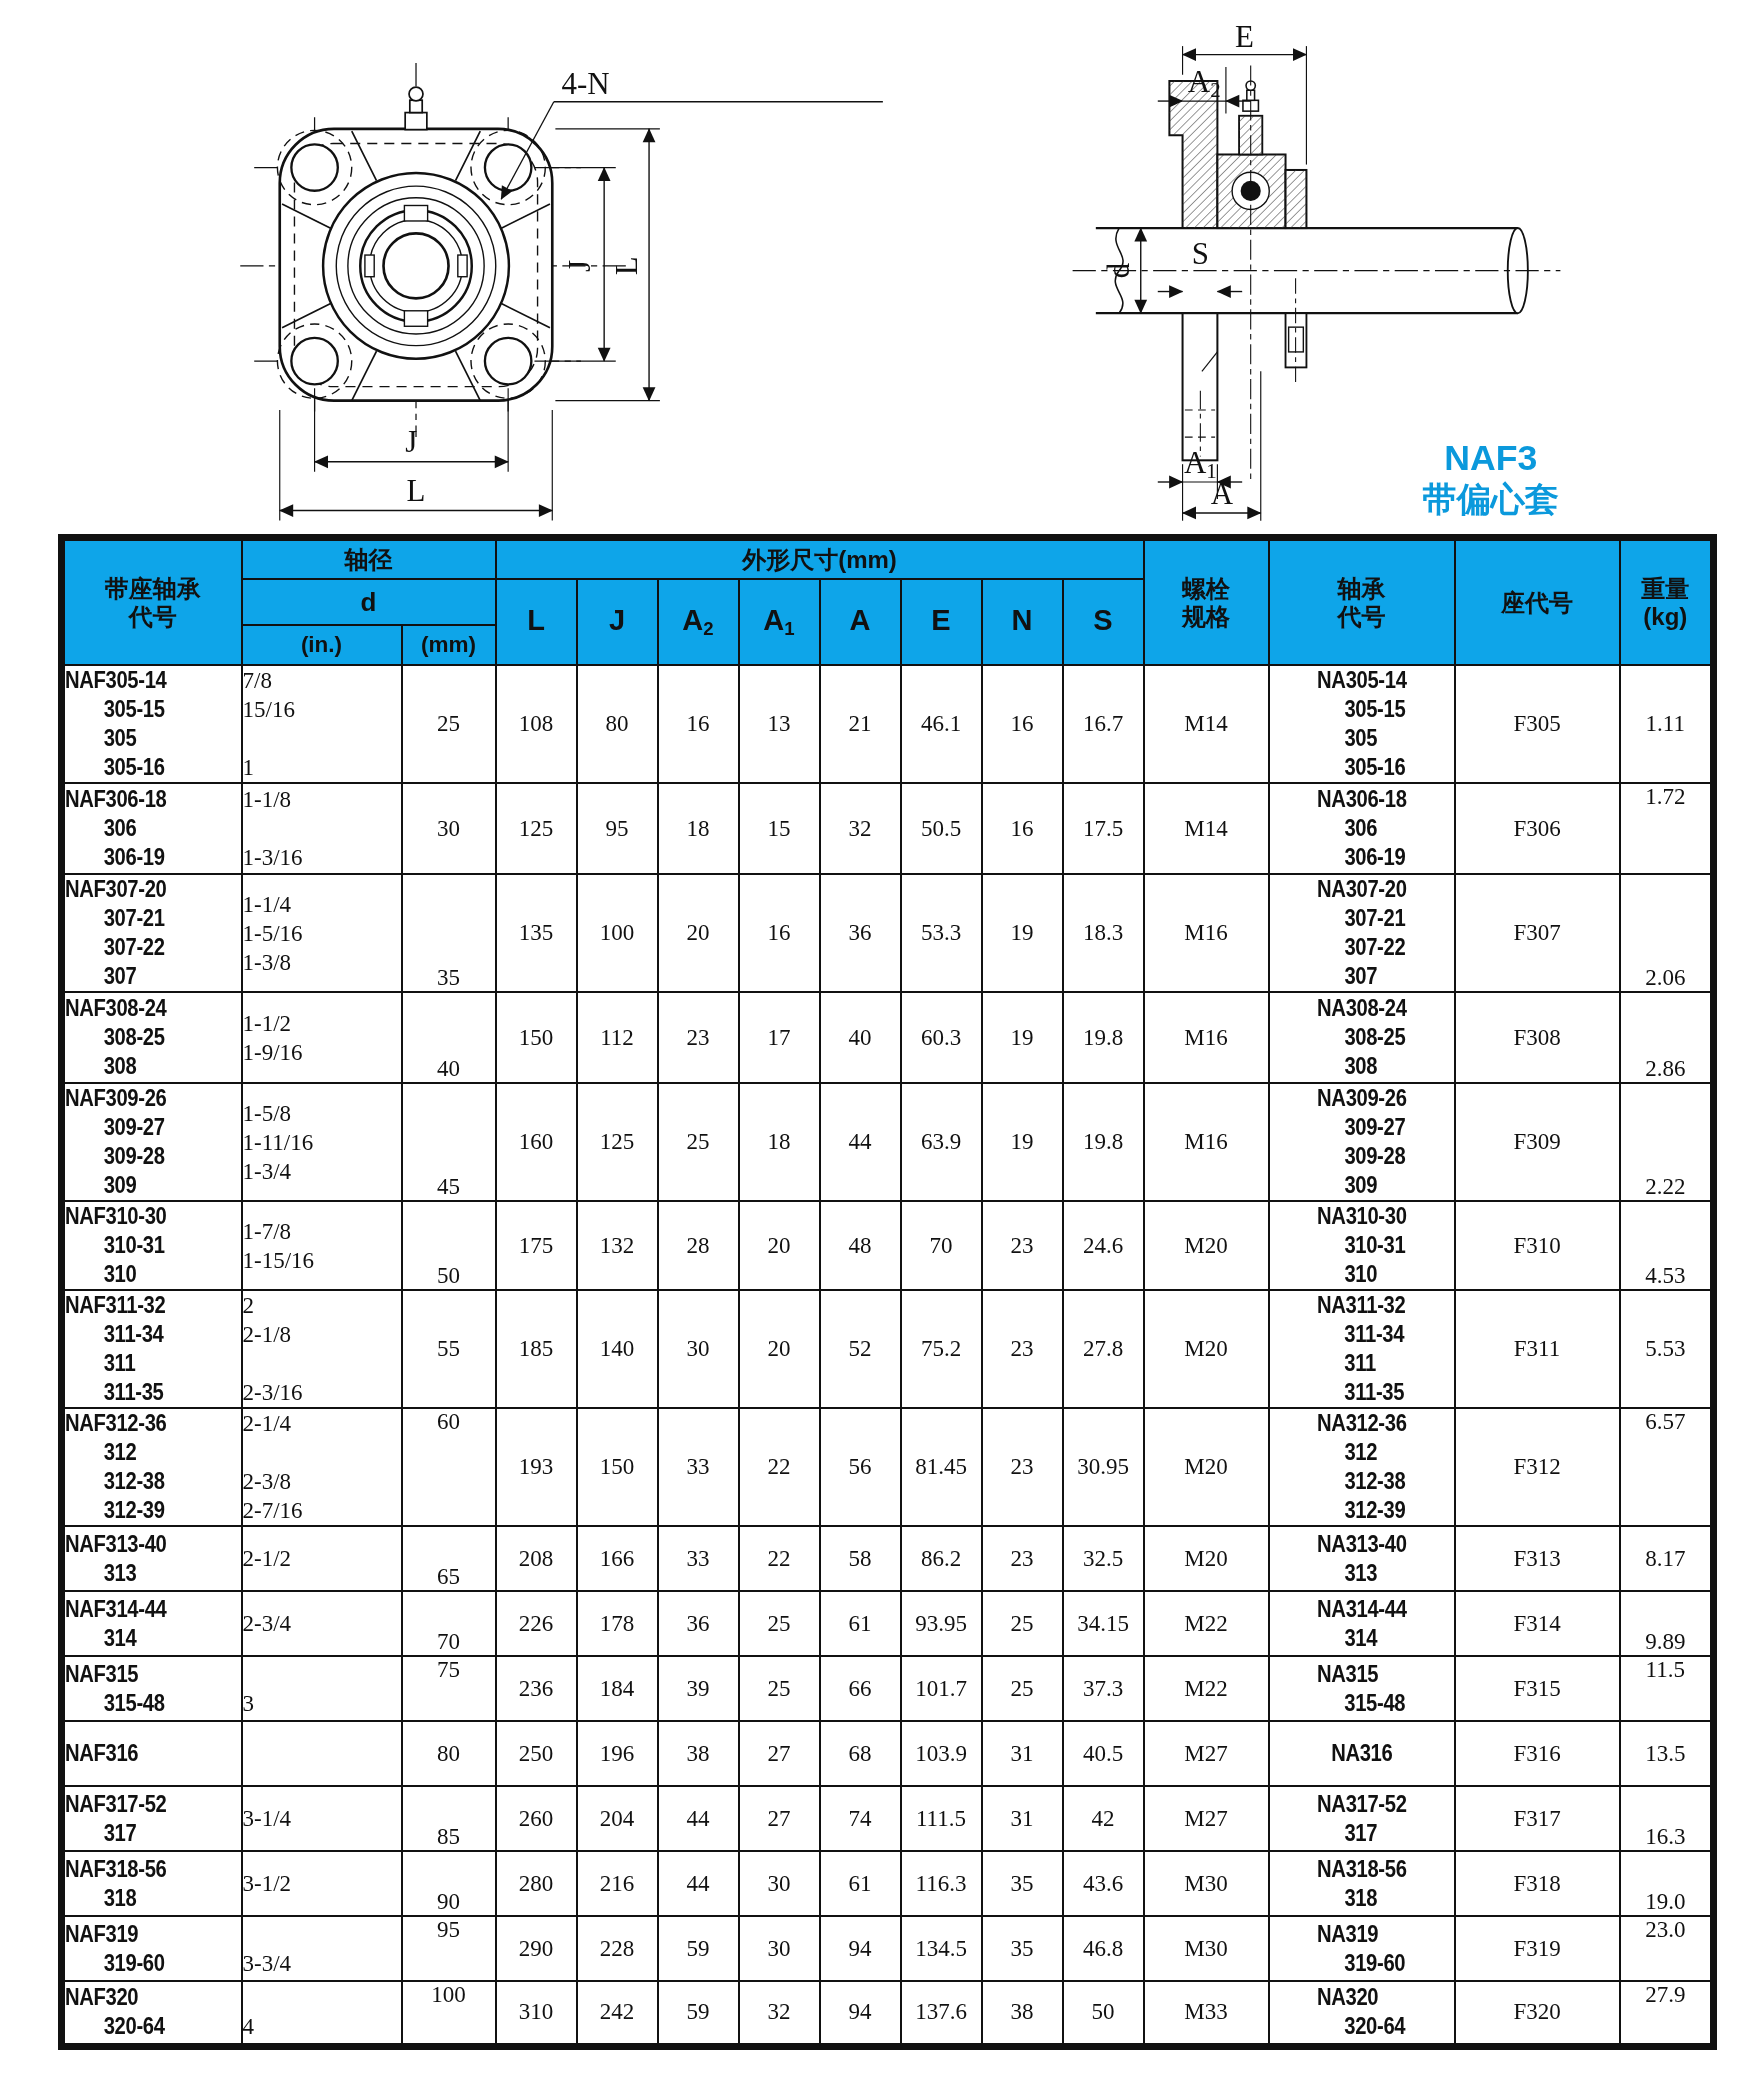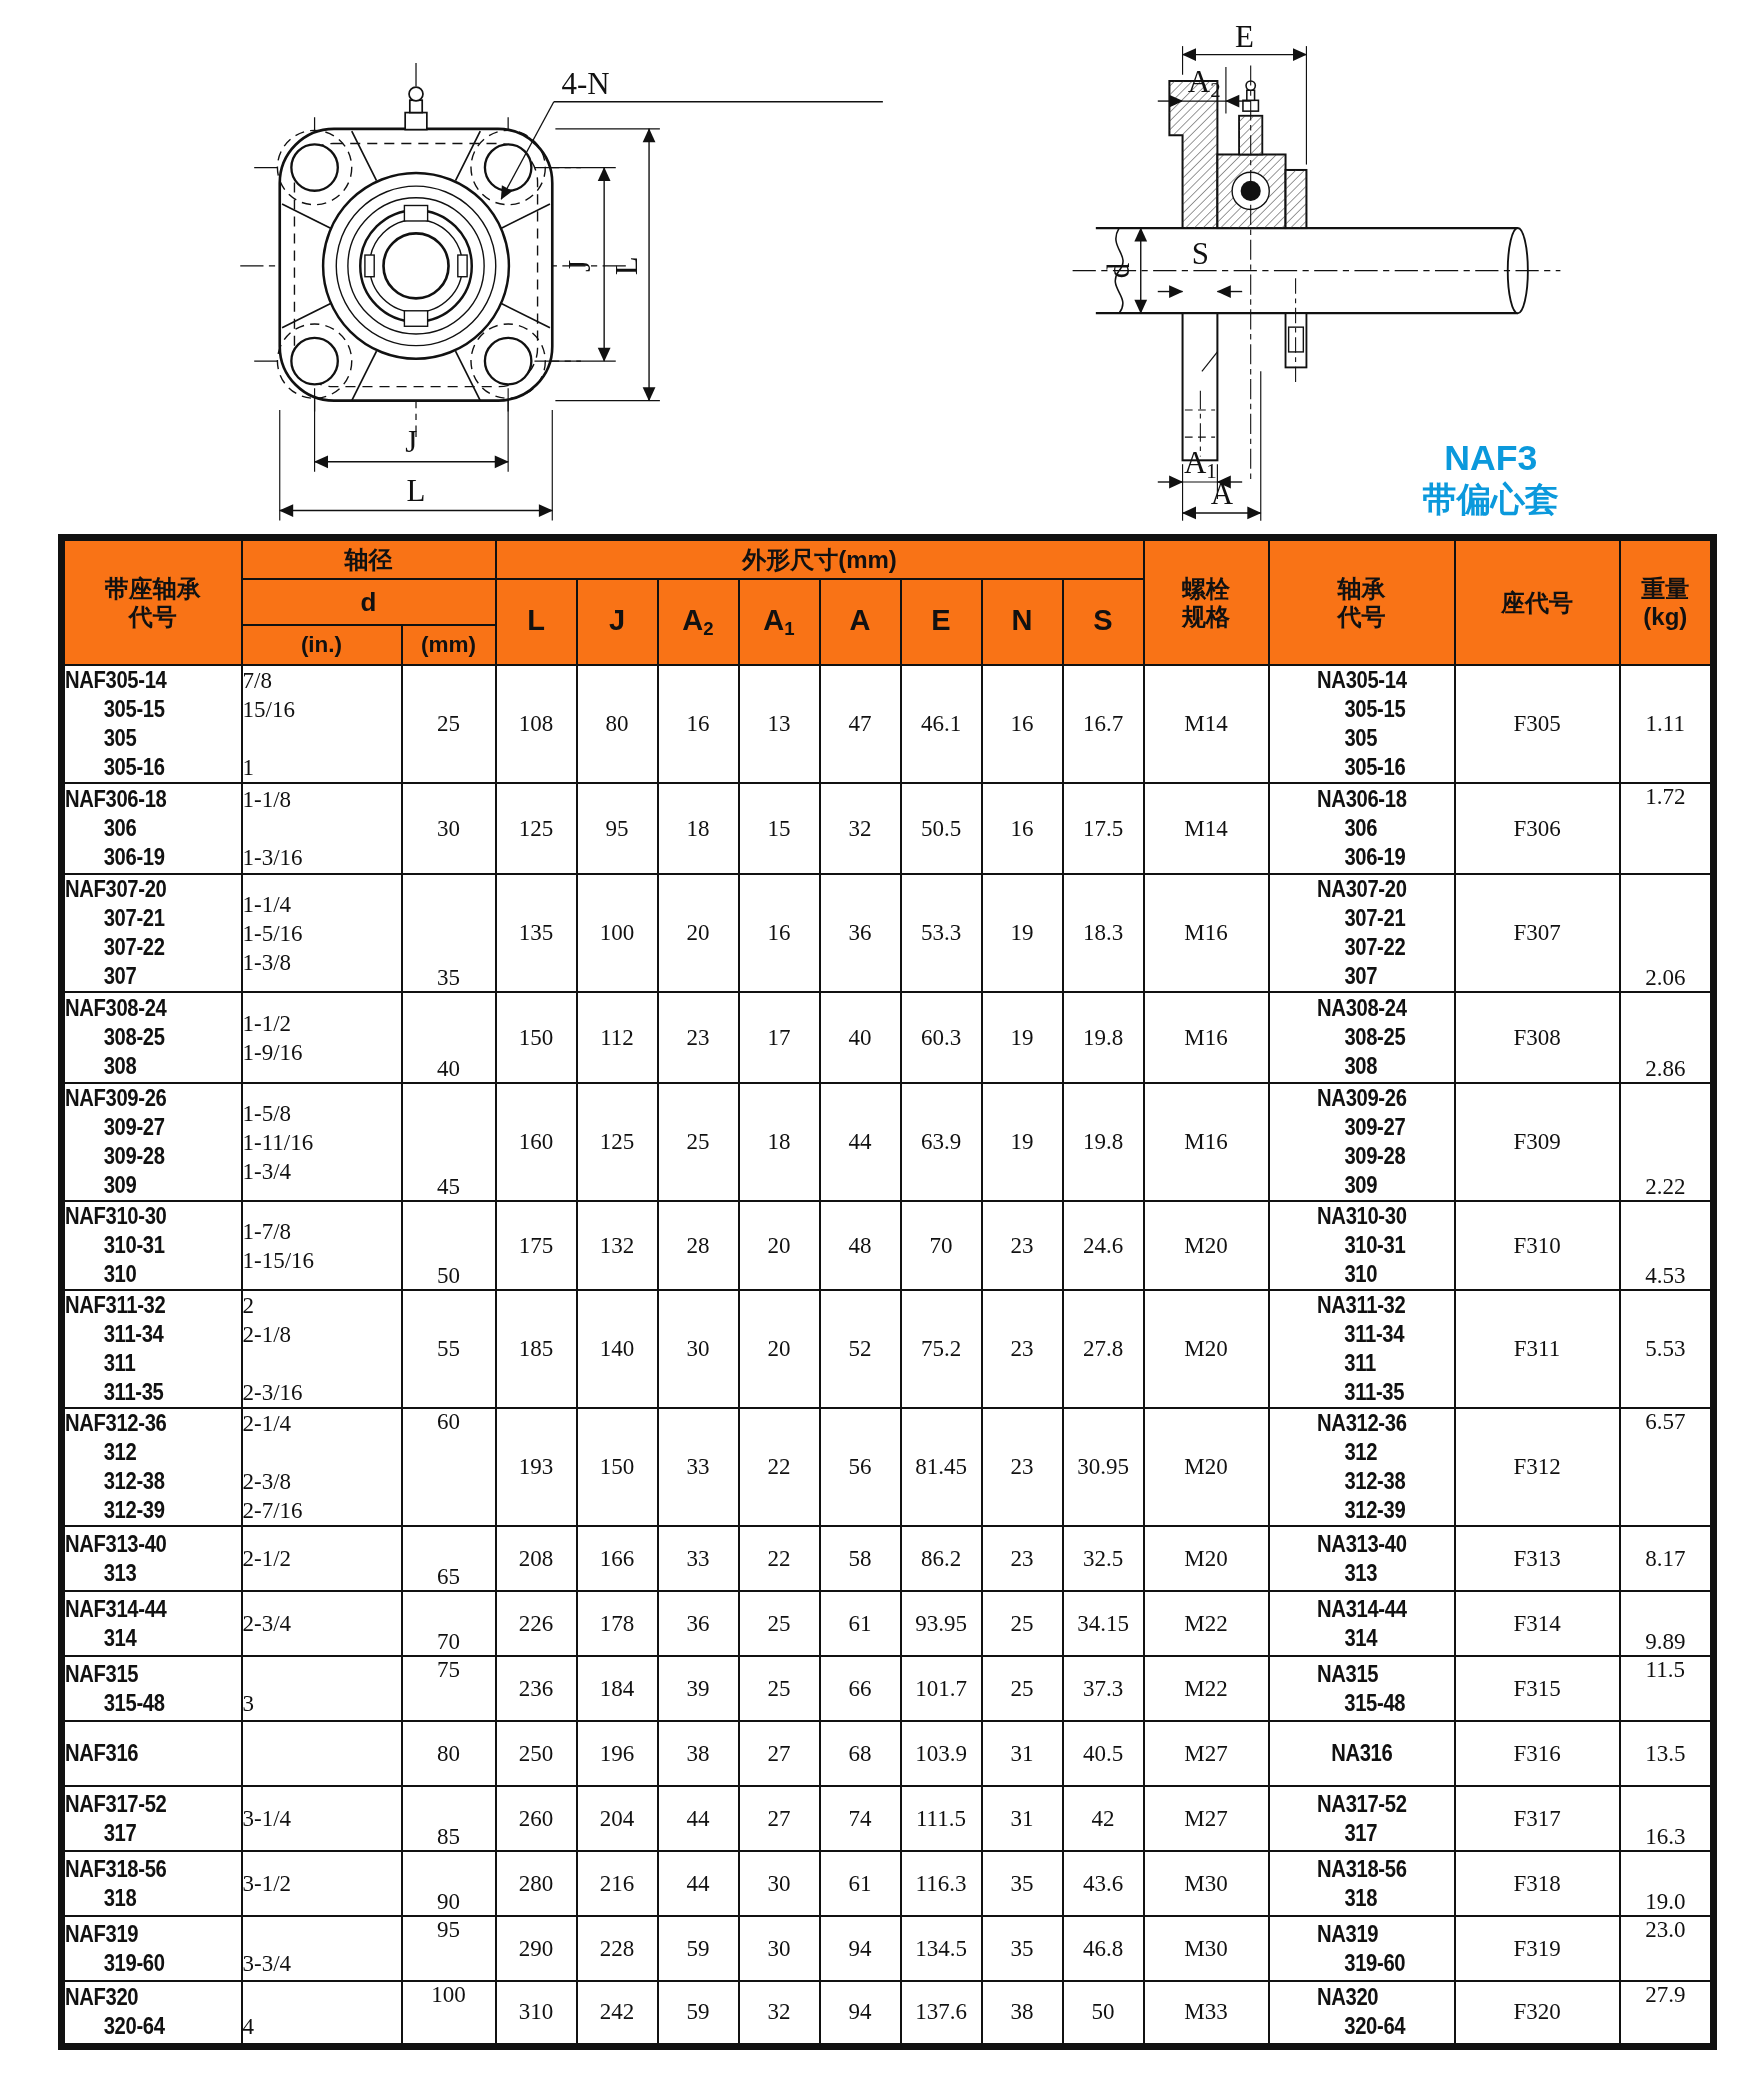--- a/index.html
+++ b/index.html
@@ -4,21 +4,21 @@
 <style>
   html,body{margin:0;padding:0;background:#fff;}
   .page{position:relative;width:1756px;height:2077px;background:#ffffff;overflow:hidden;
         font-family:"Liberation Sans",sans-serif;color:#111;}
   .dwg{position:absolute;}
 
   
   .tablewrap{position:absolute;left:58px;top:534px;}
   table.spec{border-collapse:collapse;table-layout:fixed;width:1650px;border:7.7px solid #111;}
   table.spec th,table.spec td{border:2.3px solid #111;padding:0;overflow:hidden;}
-  thead th{background:#f97316;font-weight:bold;text-align:center;vertical-align:middle;}
+  thead th{background:#0ea5e9;font-weight:bold;text-align:center;vertical-align:middle;}
   thead tr.h1 th{height:37px;font-size:24px;}
   thead tr.h2 th{height:44px;}
   thead tr.h3 th{height:38px;}
   th.cn{font-size:24px;line-height:28px;}
   .thpre{white-space:pre-line;}
   th.dim{font-size:29px;font-family:"Liberation Sans",sans-serif;}
   th.dim sub{font-size:18.6px;vertical-align:-4.6px;}
   th.dlet{font-size:26px;}
   th.unit{font-size:22.5px;}
   tbody td{border-top-width:4.6px;background:#fff;vertical-align:middle;}
@@ -280,21 +280,21 @@
       </thead>
       <tbody id="tbody">
           <tr style="height: 115px;">
             <td class="code"><div class="cond"><div class="l">NAF305-14</div><div class="l ind">305-15</div><div class="l ind">305</div><div class="l ind">305-16</div></div></td>
             <td class="incell"><div class="cond"><div class="l">7/8</div><div class="l">15/16</div><div class="l">&nbsp;</div><div class="l">1</div></div></td>
             <td class="num mmcell" style="vertical-align: middle;">25</td>
             <td class="num">108</td>
             <td class="num">80</td>
             <td class="num">16</td>
             <td class="num">13</td>
-            <td class="num">47</td>
+            <td class="num">21</td>
             <td class="num">46.1</td>
             <td class="num">16</td>
             <td class="num">16.7</td>
             <td class="num">M14</td>
             <td class="na"><div class="cond"><div class="l">NA305-14</div><div class="l ind">305-15</div><div class="l ind">305</div><div class="l ind">305-16</div></div></td>
             <td class="num">F305</td>
             <td class="num wtcell" style="vertical-align: middle;">1.11</td>
           </tr>
           <tr style="height: 91px;">
             <td class="code"><div class="cond"><div class="l">NAF306-18</div><div class="l ind">306</div><div class="l ind">306-19</div></div></td>

